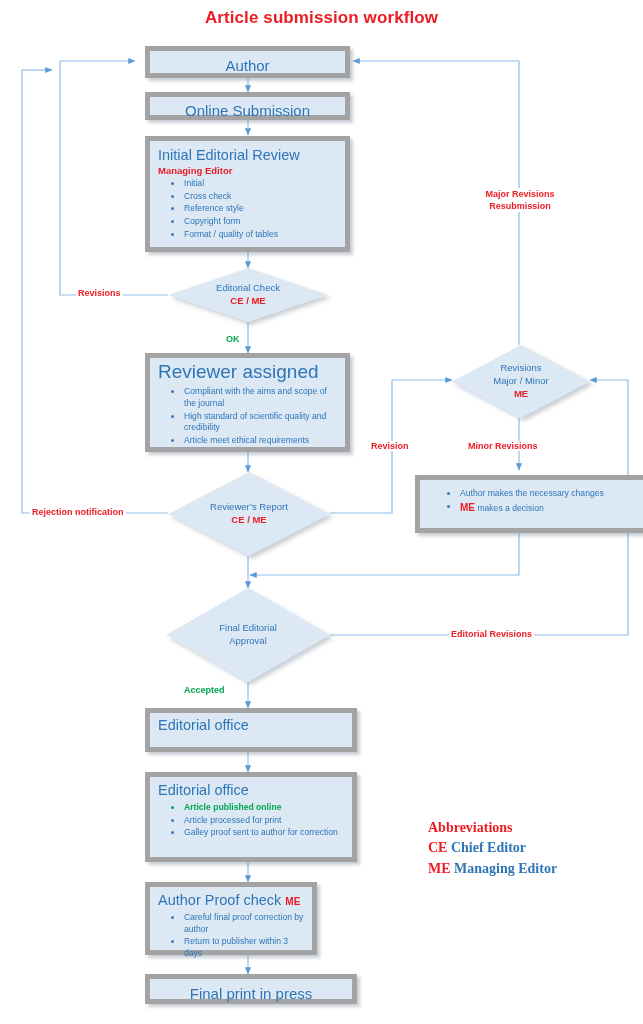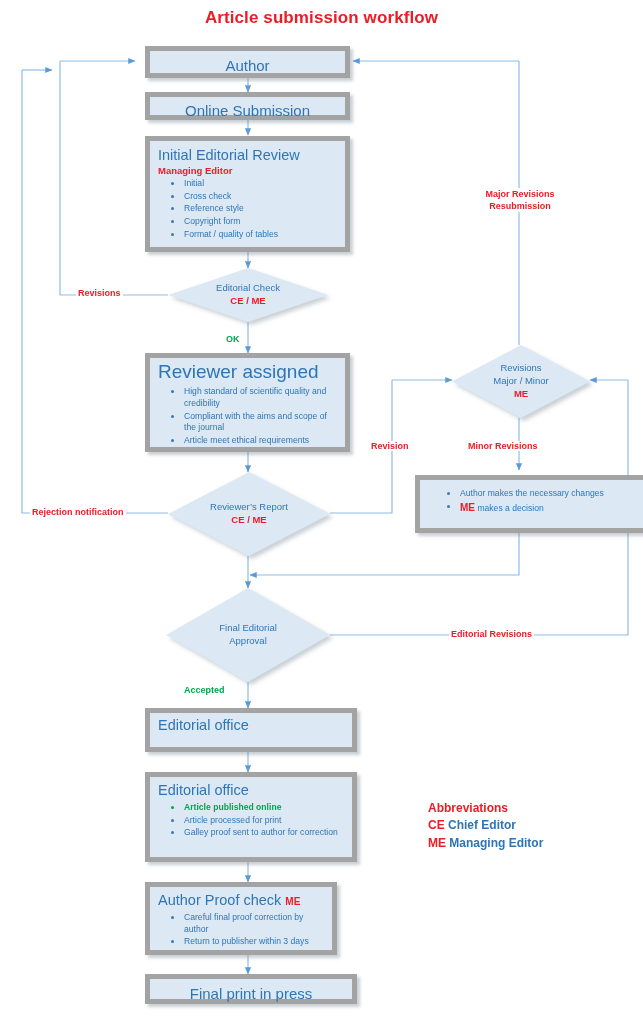--- a/index.html
+++ b/index.html
@@ -52,21 +52,21 @@
     font-size:9.5px;color:#2E75B6;line-height:1.35;text-align:center;
   }
   .diamond .dtext .r{color:#ED1C24;font-weight:bold;}
 
   
   .lbl{position:absolute;font-size:9px;font-weight:bold;color:#ED1C24;white-space:nowrap;background:#fff;padding:0 2px;}
   .lbl.green{color:#00A64F;}
   .lbl.stack{text-align:center;line-height:1.35;}
 
   
-  #abbr{position:absolute;left:428px;top:800px;font-size:12px;line-height:1.45;}
+  #abbr{position:absolute;left:428px;top:818px;font-size:14px;line-height:1.45;font-family:Liberation Serif, serif;}
   #abbr .t{color:#ED1C24;font-weight:bold;}
   #abbr .k{color:#ED1C24;font-weight:bold;}
   #abbr .v{color:#2E75B6;font-weight:bold;}
 </style>
 </head>
 <body>
 
 <div class="stage">
 
   <svg class="wires" viewBox="0 0 643 1024" xmlns="http://www.w3.org/2000/svg">
@@ -137,22 +137,22 @@
       <li>Cross check</li>
       <li>Reference style</li>
       <li>Copyright form</li>
       <li>Format / quality of tables</li>
     </ul>
   </div>
 
   <div class="node" style="left:145px;top:353px;width:205px;height:99px;">
     <div class="hd" style="font-size:19px;padding-top:3px;">Reviewer assigned</div>
     <ul class="bul" style="padding-top:2px;">
+      <li>Compliant with the aims and scope of the journal</li>
       <li>High standard of scientific quality and credibility</li>
-      <li>Compliant with the aims and scope of the journal</li>
       <li>Article meet ethical requirements</li>
     </ul>
   </div>
 
   <div class="node" style="left:415px;top:475px;width:236px;height:58px;">
     <ul class="bul" style="padding-top:8px;padding-left:40px;">
       <li><span>Author makes the necessary changes</span></li>
       <li><span class="me">ME</span><span> makes a decision</span></li>
     </ul>
   </div>
@@ -163,21 +163,21 @@
 
   <div class="node" style="left:145px;top:772px;width:212px;height:90px;">
     <div class="hd" style="font-size:14.5px;padding-top:5px;">Editorial office</div>
     <ul class="bul" style="padding-top:2px;">
       <li class="green">Article published online</li>
       <li>Article processed for print</li>
       <li>Galley proof sent to author for correction</li>
     </ul>
   </div>
 
-  <div class="node" style="left:145px;top:882px;width:192px;height:73px;">
+  <div class="node" style="left:145px;top:882px;width:172px;height:73px;">
     <div class="hd" style="font-size:14.5px;padding-top:5px;">
       <span>Author Proof check</span>
       <span class="me">ME</span>
     </div>
     <ul class="bul" style="padding-top:2px;">
       <li>Careful final proof correction by author</li>
       <li>Return to publisher within 3 days</li>
     </ul>
   </div>
 

